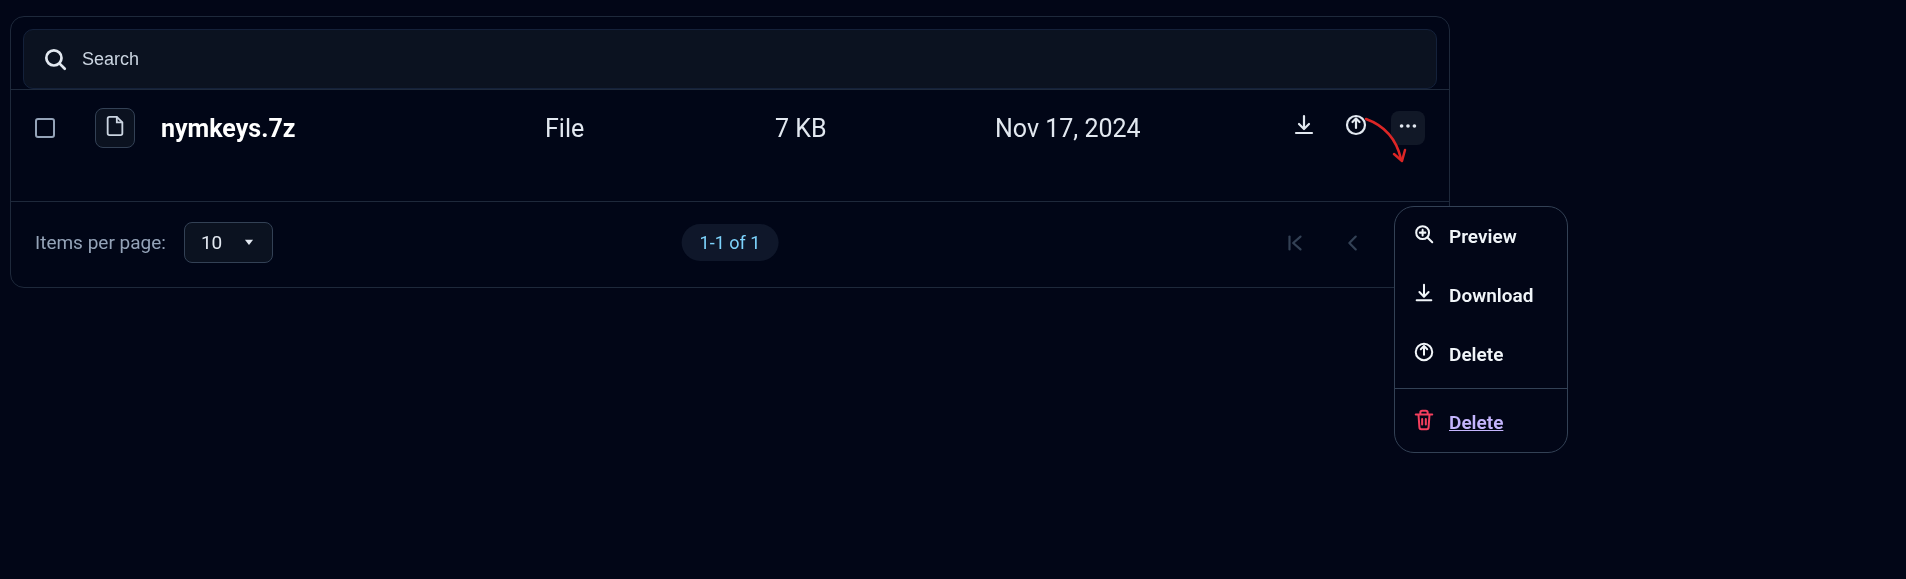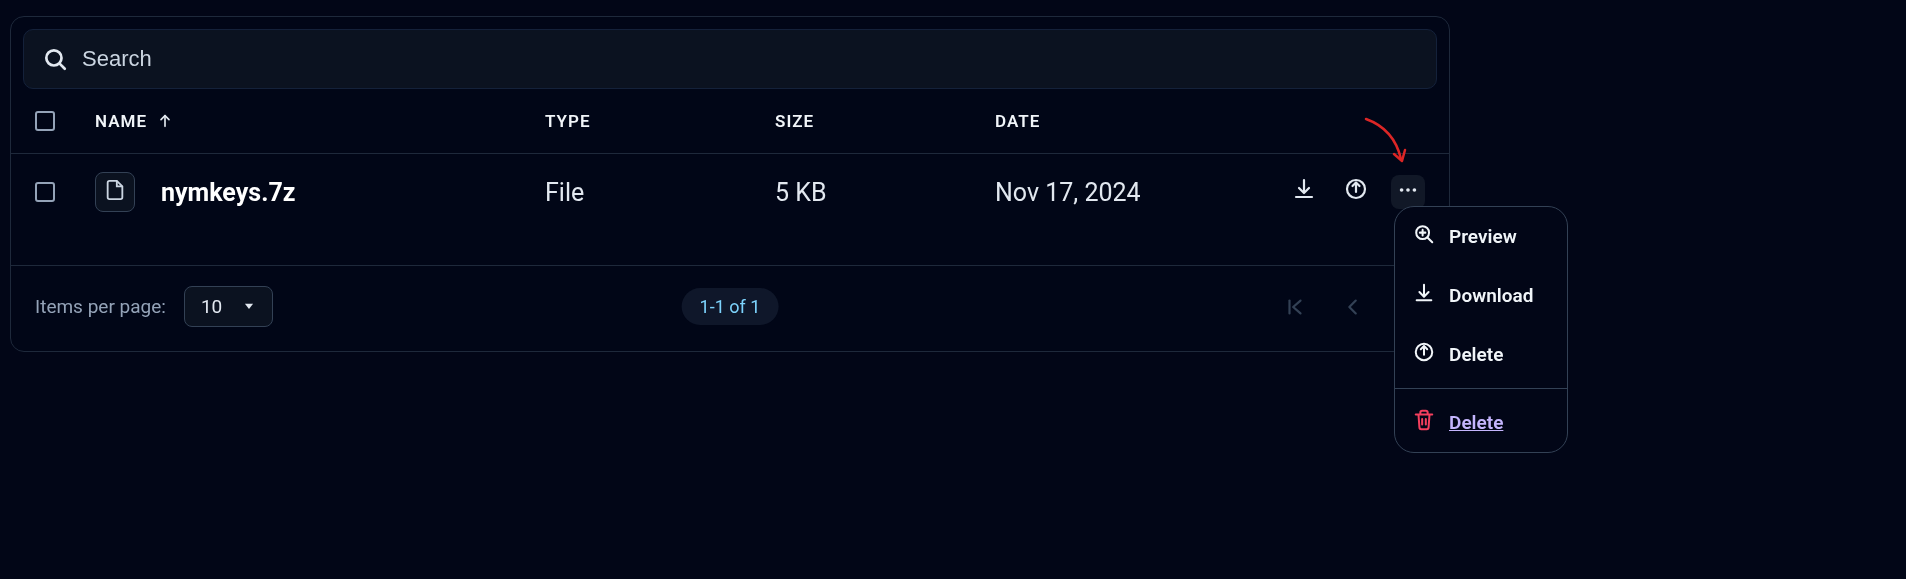--- a/index.html
+++ b/index.html
@@ -31,21 +31,21 @@
     border-radius: 10px;
     padding: 0 18px;
     gap: 14px;
   }
   .search-row input {
     flex: 1;
     background: transparent;
     border: none;
     outline: none;
     color: #e2e8f0;
-    font-size: 22px;
+    font-size: 18px;
   }
   .search-row input::placeholder { color: #cbd5e1; }
   .icon-svg { display: block; }
   .header-row {
     display: flex;
     align-items: center;
     padding: 22px 24px 22px 24px;
     color: #f1f5f9;
     font-size: 17px;
     letter-spacing: 1px;
@@ -164,62 +164,38 @@
   <div class="search-row">
     <span>
       <svg class="icon-svg" width="26" height="26" viewBox="0 0 24 24" fill="none">
         <circle cx="11" cy="11" r="7" stroke="#e2e8f0" stroke-width="2.5"></circle>
         <line x1="16.5" y1="16.5" x2="21" y2="21" stroke="#e2e8f0" stroke-width="2.5" stroke-linecap="round"></line>
       </svg>
     </span>
     <input type="text" placeholder="Search" style="">
   </div>
 
-  <div class="header-row">
-    <div class="cb-cell">
-      <div class="cb"></div>
-    </div>
-    <div class="col-name">
-      <span>NAME</span>
-      <span class="sort-arrow">
-        <svg width="16" height="16" viewBox="0 0 24 24" fill="none">
-          <line x1="12" y1="20" x2="12" y2="4" stroke="#e2e8f0" stroke-width="2.5" stroke-linecap="round"></line>
-          <polyline points="6,10 12,4 18,10" stroke="#e2e8f0" stroke-width="2.5" fill="none" stroke-linecap="round" stroke-linejoin="round"></polyline>
-        </svg>
-      </span>
-    </div>
-    <div class="col-type">
-      <span>TYPE</span>
-    </div>
-    <div class="col-size">
-      <span>SIZE</span>
-    </div>
-    <div class="col-date">
-      <span>DATE</span>
-    </div>
-    <div class="col-actions"></div>
-  </div>
 
   <div class="data-row">
     <div class="cb-cell">
       <div class="cb"></div>
     </div>
     <div class="col-name">
       <div class="file-chip">
         <span>
           <svg width="22" height="22" viewBox="0 0 24 24" fill="none">
             <path d="M6 2h8l6 6v12a2 2 0 0 1-2 2H6a2 2 0 0 1-2-2V4a2 2 0 0 1 2-2z" stroke="#cbd5e1" stroke-width="2" fill="none"></path>
             <polyline points="14,2 14,8 20,8" stroke="#cbd5e1" stroke-width="2" fill="none"></polyline>
           </svg>
         </span>
       </div>
       <span class="file-name">nymkeys.7z</span>
     </div>
     <div class="col-type">File</div>
-    <div class="col-size">5 KB</div>
+    <div class="col-size">7 KB</div>
     <div class="col-date">Nov 17, 2024</div>
     <div class="col-actions">
       <div class="action-btn">
         <span>
           <svg width="24" height="24" viewBox="0 0 24 24" fill="none">
             <line x1="12" y1="3" x2="12" y2="15" stroke="#e2e8f0" stroke-width="2.2" stroke-linecap="round"></line>
             <polyline points="7,11 12,16 17,11" stroke="#e2e8f0" stroke-width="2.2" fill="none" stroke-linecap="round" stroke-linejoin="round"></polyline>
             <line x1="4" y1="20" x2="20" y2="20" stroke="#e2e8f0" stroke-width="2.2" stroke-linecap="round"></line>
           </svg>
         </span>

